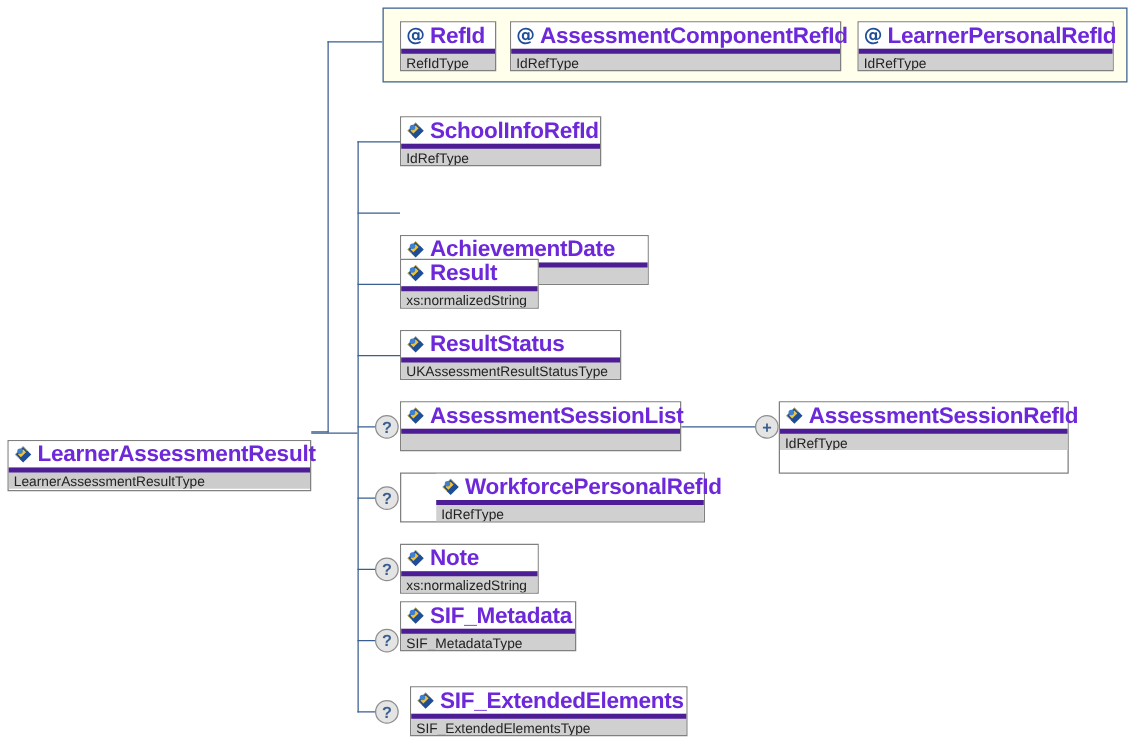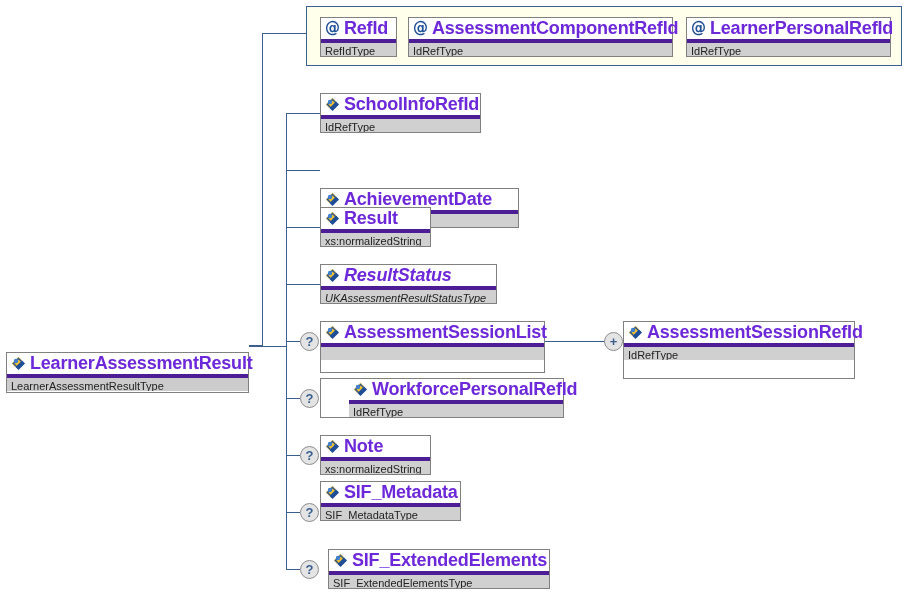--- a/index.html
+++ b/index.html
@@ -225,37 +225,37 @@
             <polygon points="7.5,1 11,4.5 4.5,11 1,7.5" fill="#f2c230"></polygon>
             <polygon points="2.5,7.5 7.5,2.5 12.5,7.5 7.5,12.5" fill="none" stroke="#1f4e96" stroke-width="1.2"></polygon>
             <circle cx="5" cy="5" r="2.2" fill="#3f7fd0"></circle>
           </svg>
       </span>
       <span class="name">Result</span>
     </div>
     <div class="type">xs:normalizedString</div>
   </div>
 
-  <div class="node" style="left:320px; top:264px; width:177px; height:40px;font-style:italic;">
+  <div class="node" style="left:320px; top:264px; width:177px; height:40px;">
     <div class="title">
       <span class="ico">
         <svg width="15" height="15" viewBox="0 0 15 15">
             <polygon points="7.5,1 14,7.5 7.5,14 1,7.5" fill="#1f4e96"></polygon>
             <polygon points="7.5,1 11,4.5 4.5,11 1,7.5" fill="#f2c230"></polygon>
             <polygon points="2.5,7.5 7.5,2.5 12.5,7.5 7.5,12.5" fill="none" stroke="#1f4e96" stroke-width="1.2"></polygon>
             <circle cx="5" cy="5" r="2.2" fill="#3f7fd0"></circle>
           </svg>
       </span>
       <span class="name">ResultStatus</span>
     </div>
     <div class="type">UKAssessmentResultStatusType</div>
   </div>
 
   <div class="marker" style="left:300px; top:332px;">?</div>
-  <div class="node" style="left:320px; top:321px; width:225px; height:52px;">
+  <div class="node" style="left:320px; top:321px; width:225px; height:40px;">
     <div class="title">
       <span class="ico">
         <svg width="15" height="15" viewBox="0 0 15 15">
             <polygon points="7.5,1 14,7.5 7.5,14 1,7.5" fill="#1f4e96"></polygon>
             <polygon points="7.5,1 11,4.5 4.5,11 1,7.5" fill="#f2c230"></polygon>
             <polygon points="2.5,7.5 7.5,2.5 12.5,7.5 7.5,12.5" fill="none" stroke="#1f4e96" stroke-width="1.2"></polygon>
             <circle cx="5" cy="5" r="2.2" fill="#3f7fd0"></circle>
           </svg>
       </span>
       <span class="name">AssessmentSessionList</span>

